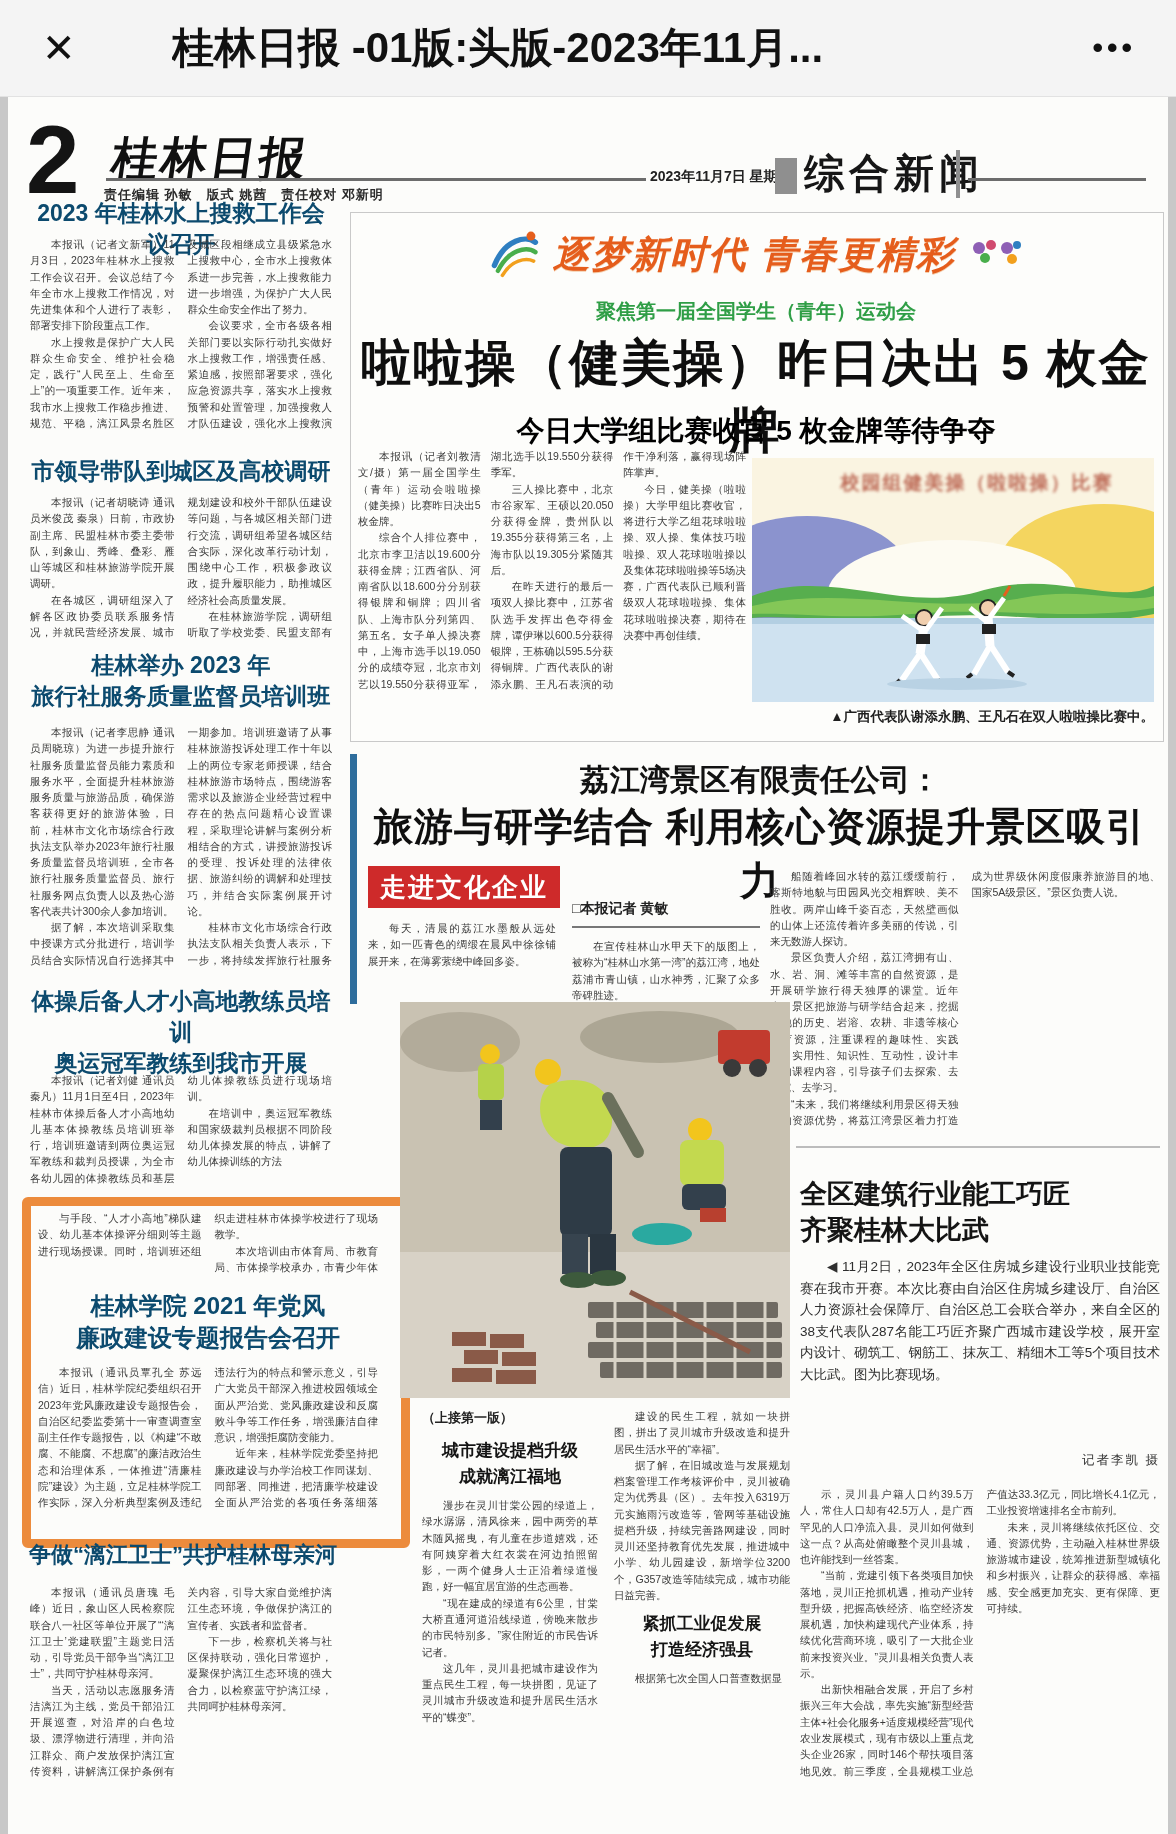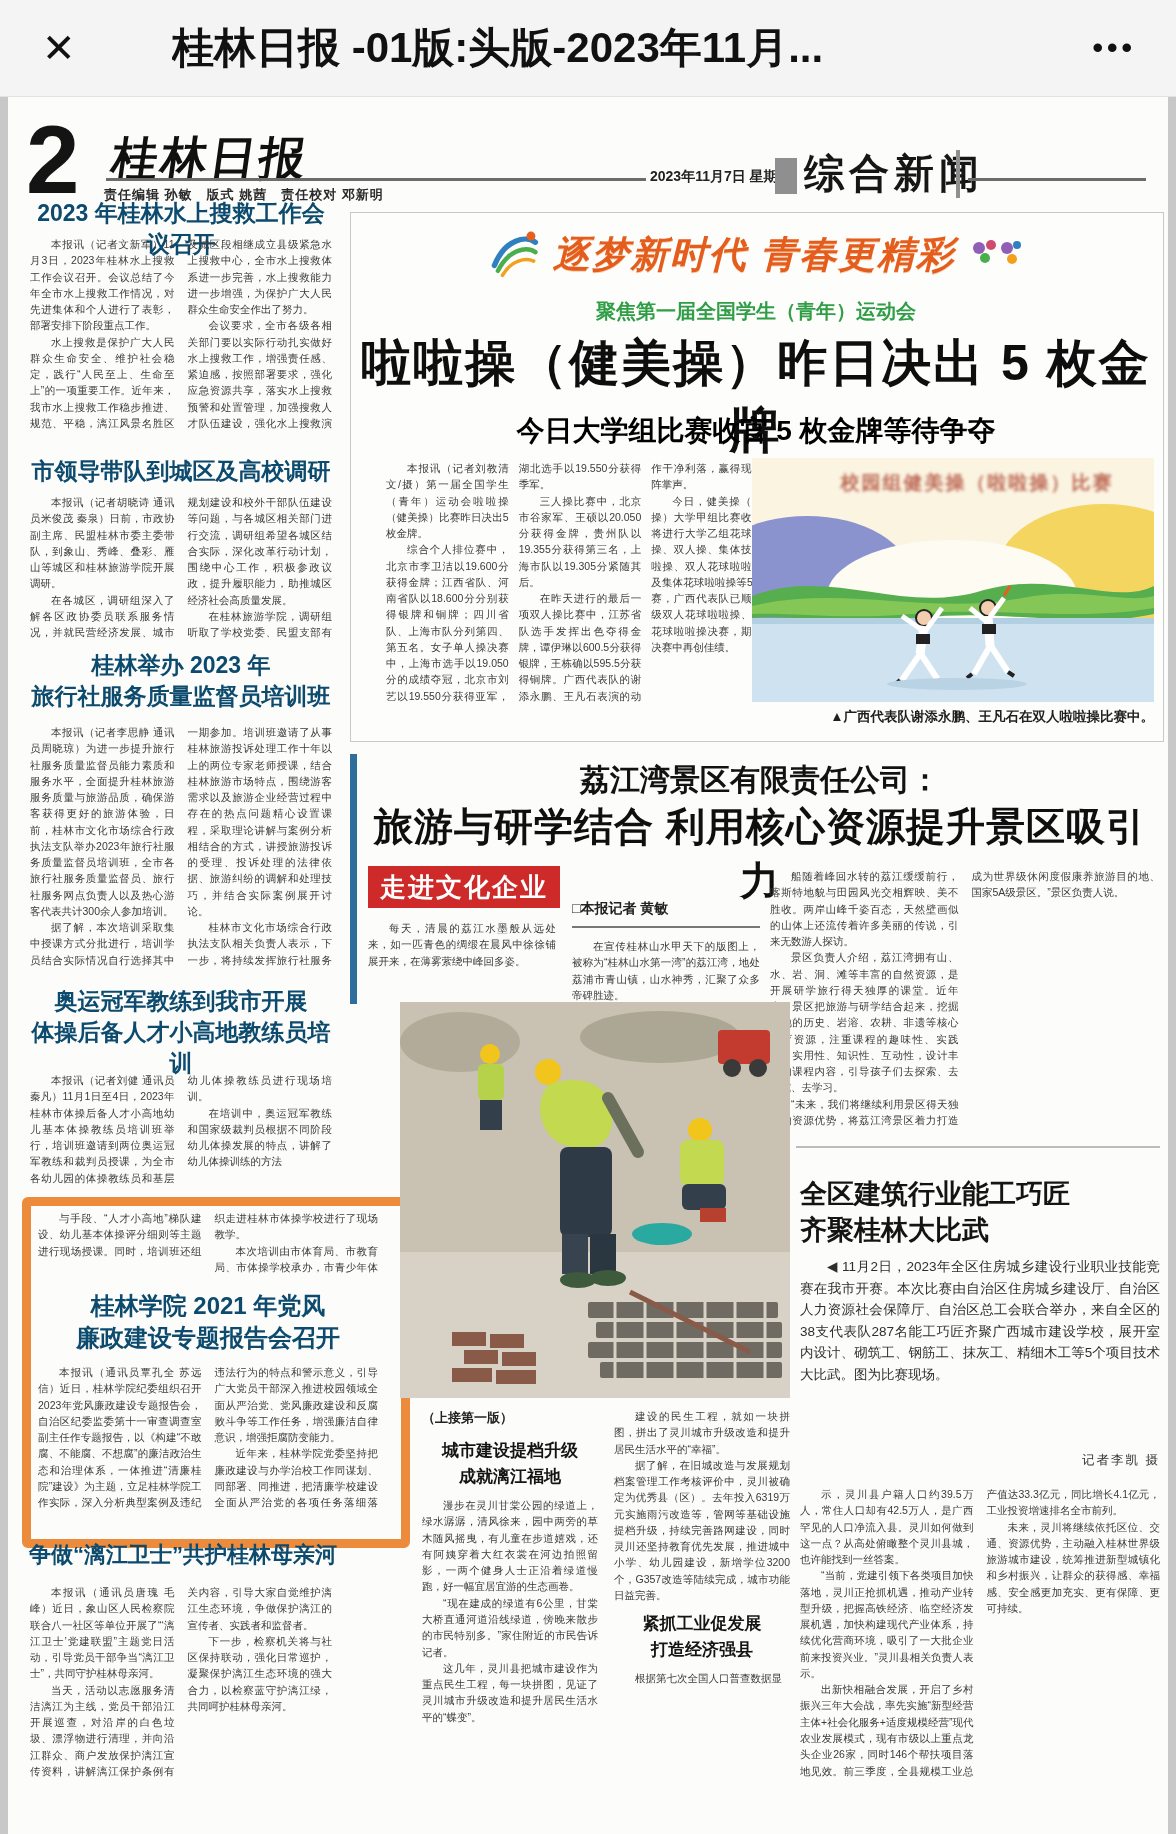--- a/index.html
+++ b/index.html
@@ -112,22 +112,22 @@
     <div>桂林举办 2023 年</div>
     <div>旅行社服务质量监督员培训班</div>
   </div>
   <div class="abs body-cols" style="left:30px;top:724px;width:302px;height:244px;">
       <p class="para">本报讯（记者李思静 通讯员周晓琼）为进一步提升旅行社服务质量监督员能力素质和服务水平，全面提升桂林旅游服务质量与旅游品质，确保游客获得更好的旅游体验，日前，桂林市文化市场综合行政执法支队举办2023年旅行社服务质量监督员培训班，全市各旅行社服务质量监督员、旅行社服务网点负责人以及热心游客代表共计300余人参加培训。</p>
       <p class="para">据了解，本次培训采取集中授课方式分批进行，培训学员结合实际情况自行选择其中一期参加。培训班邀请了从事桂林旅游投诉处理工作十年以上的两位专家老师授课，结合桂林旅游市场特点，围绕游客需求以及旅游企业经营过程中存在的热点问题精心设置课程，采取理论讲解与案例分析相结合的方式，讲授旅游投诉的受理、投诉处理的法律依据、旅游纠纷的调解和处理技巧，并结合实际案例展开讨论。</p>
       <p class="para">桂林市文化市场综合行政执法支队相关负责人表示，下一步，将持续发挥旅行社服务质量监督员的作用，热心帮助游客解决旅游服务中的难点和问题，积极快速反应、化解纠纷，提高服务质量，优化旅游环境，为打造桂林世界级旅游城市贡献力量。</p>
     </div>
 
   <div class="abs h-art" style="left:30px;top:986px;width:302px;font-size:23px;">
+    <div>体操后备人才小高地教练员培训</div>
     <div>奥运冠军教练到我市开展</div>
-    <div>体操后备人才小高地教练员培训</div>
   </div>
   <div class="abs body-cols" style="left:30px;top:1072px;width:302px;height:118px;">
       <p class="para">本报讯（记者刘健 通讯员秦凡）11月1日至4日，2023年桂林市体操后备人才小高地幼儿基本体操教练员培训班举行，培训班邀请到两位奥运冠军教练和裁判员授课，为全市各幼儿园的体操教练员和基层幼儿体操教练员进行现场培训。</p>
       <p class="para">在培训中，奥运冠军教练和国家级裁判员根据不同阶段幼儿体操发展的特点，讲解了幼儿体操训练的方法</p>
     </div>
 
   <div class="abs obox"></div>
   <div class="abs body-cols" style="left:38px;top:1210px;width:340px;height:76px;">
       <p class="para">与手段、“人才小高地”梯队建设、幼儿基本体操评分细则等主题进行现场授课。同时，培训班还组织走进桂林市体操学校进行了现场教学。</p>
       <p class="para">本次培训由市体育局、市教育局、市体操学校承办，市青少年体育协会协办，吸引众多幼儿体育教师参加。</p>
@@ -166,21 +166,21 @@
         <circle cx="18" cy="22" r="5" fill="#49ae4b"></circle>
           <circle cx="40" cy="12" r="6" fill="#8e5fb5"></circle>
         <circle cx="50" cy="9" r="4" fill="#2f7fc1"></circle>
           <circle cx="45" cy="23" r="5" fill="#f2a01d"></circle>
       </svg>
     </span>
   </div>
   <div class="abs focus-line">聚焦第一届全国学生（青年）运动会</div>
   <div class="abs main-headline">啦啦操（健美操）昨日决出 5 枚金牌</div>
   <div class="abs main-sub">今日大学组比赛收官  5 枚金牌等待争夺</div>
-  <div class="abs body-cols cols3" style="left:358px;top:460px;width:388px;height:246px;margin-left:28px;">
+  <div class="abs body-cols cols3" style="left:358px;top:448px;width:388px;height:246px;">
       <p class="para">本报讯（记者刘教清 文/摄）第一届全国学生（青年）运动会啦啦操（健美操）比赛昨日决出5枚金牌。</p>
       <p class="para">综合个人排位赛中，北京市李卫洁以19.600分获得金牌；江西省队、河南省队以18.600分分别获得银牌和铜牌；四川省队、上海市队分列第四、第五名。女子单人操决赛中，上海市选手以19.050分的成绩夺冠，北京市刘艺以19.550分获得亚军，湖北选手以19.550分获得季军。</p>
       <p class="para">三人操比赛中，北京市谷家军、王硕以20.050分获得金牌，贵州队以19.355分获得第三名，上海市队以19.305分紧随其后。</p>
       <p class="para">在昨天进行的最后一项双人操比赛中，江苏省队选手发挥出色夺得金牌，谭伊琳以600.5分获得银牌，王栋确以595.5分获得铜牌。广西代表队的谢添永鹏、王凡石表演的动作干净利落，赢得现场阵阵掌声。</p>
       <p class="para">今日，健美操（啦啦操）大学甲组比赛收官，将进行大学乙组花球啦啦操、双人操、集体技巧啦啦操、双人花球啦啦操以及集体花球啦啦操等5场决赛，广西代表队已顺利晋级双人花球啦啦操、集体花球啦啦操决赛，期待在决赛中再创佳绩。</p>
     </div>
 
   <div class="abs illo">
     <svg width="402" height="244" viewBox="0 0 402 244">
       <rect x="0" y="0" width="402" height="244" fill="#faf4e1"></rect>

